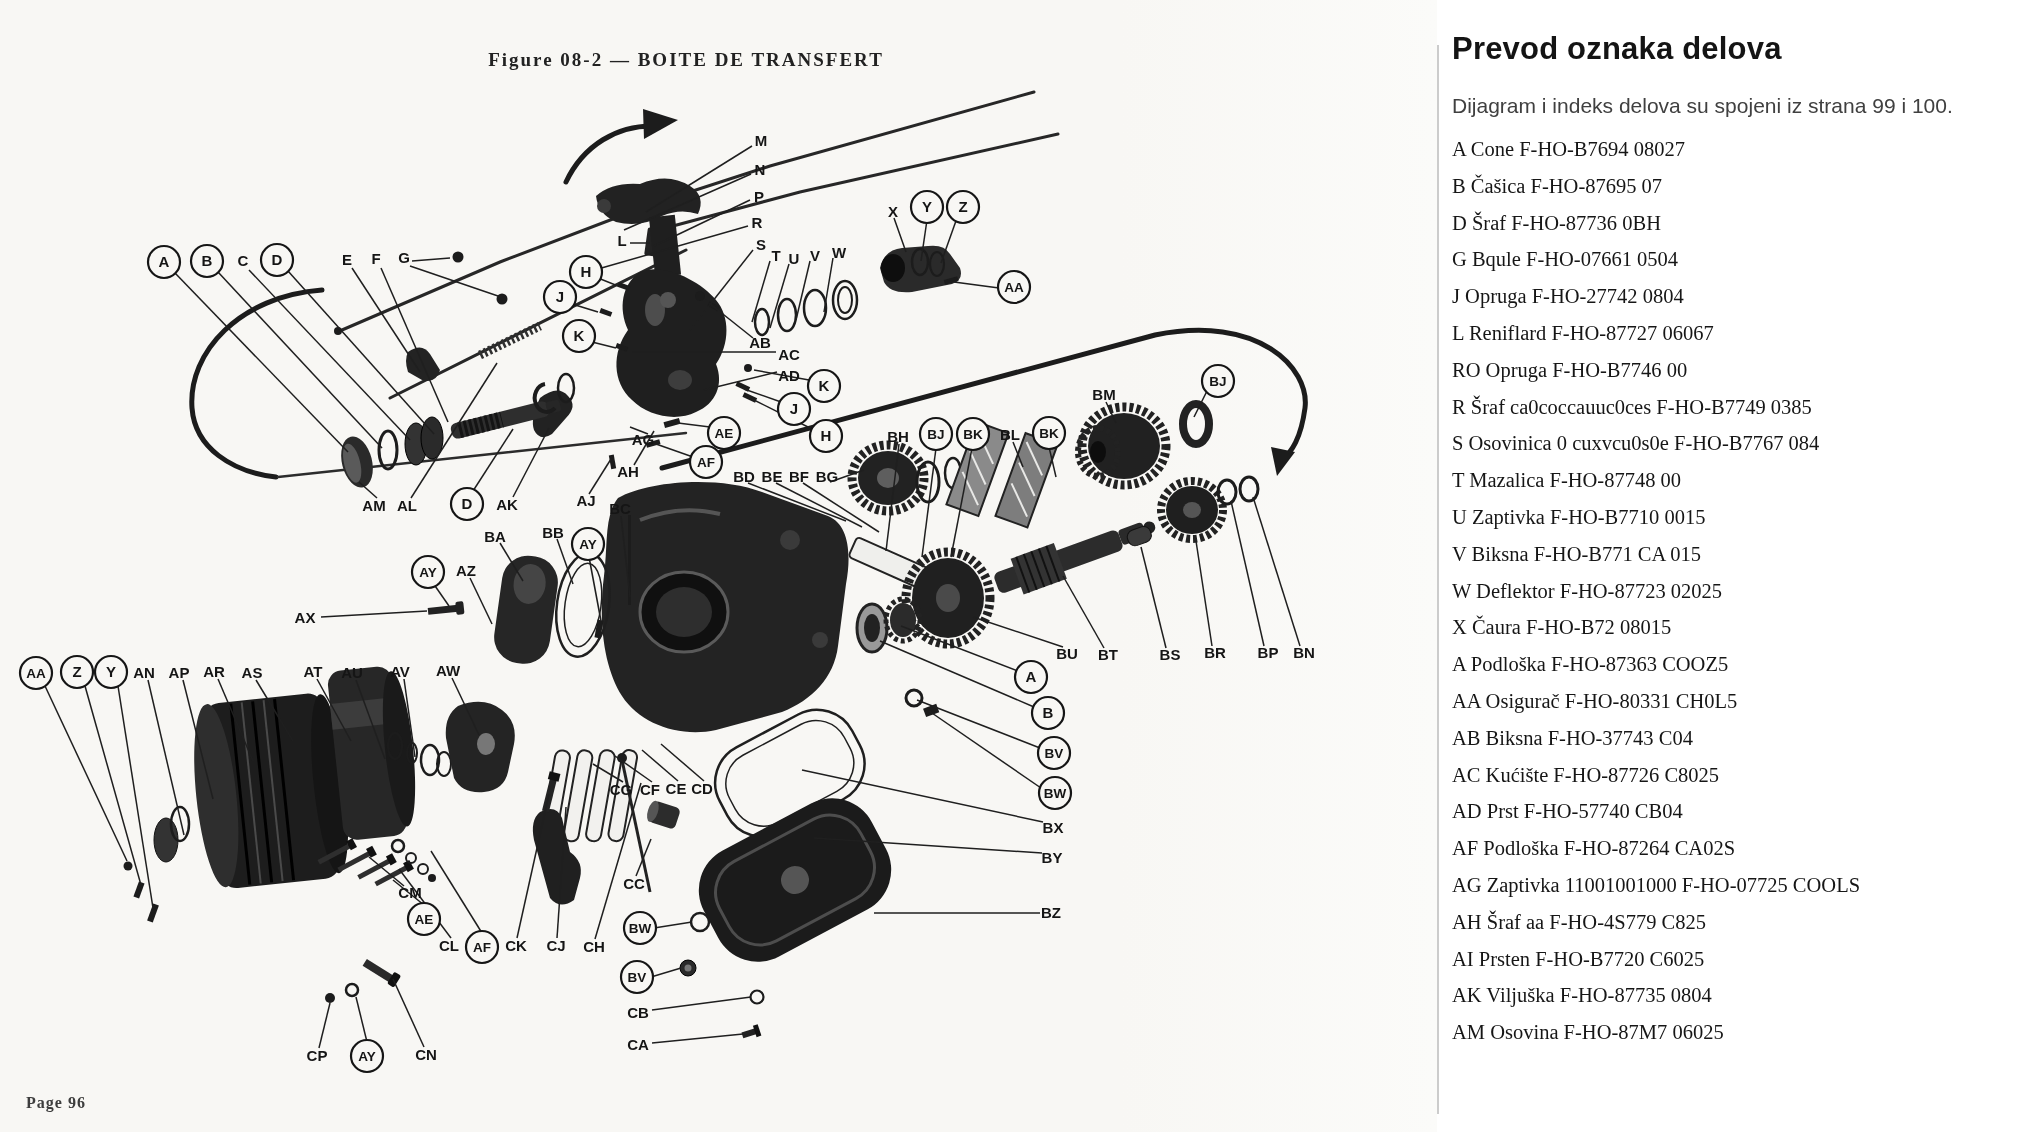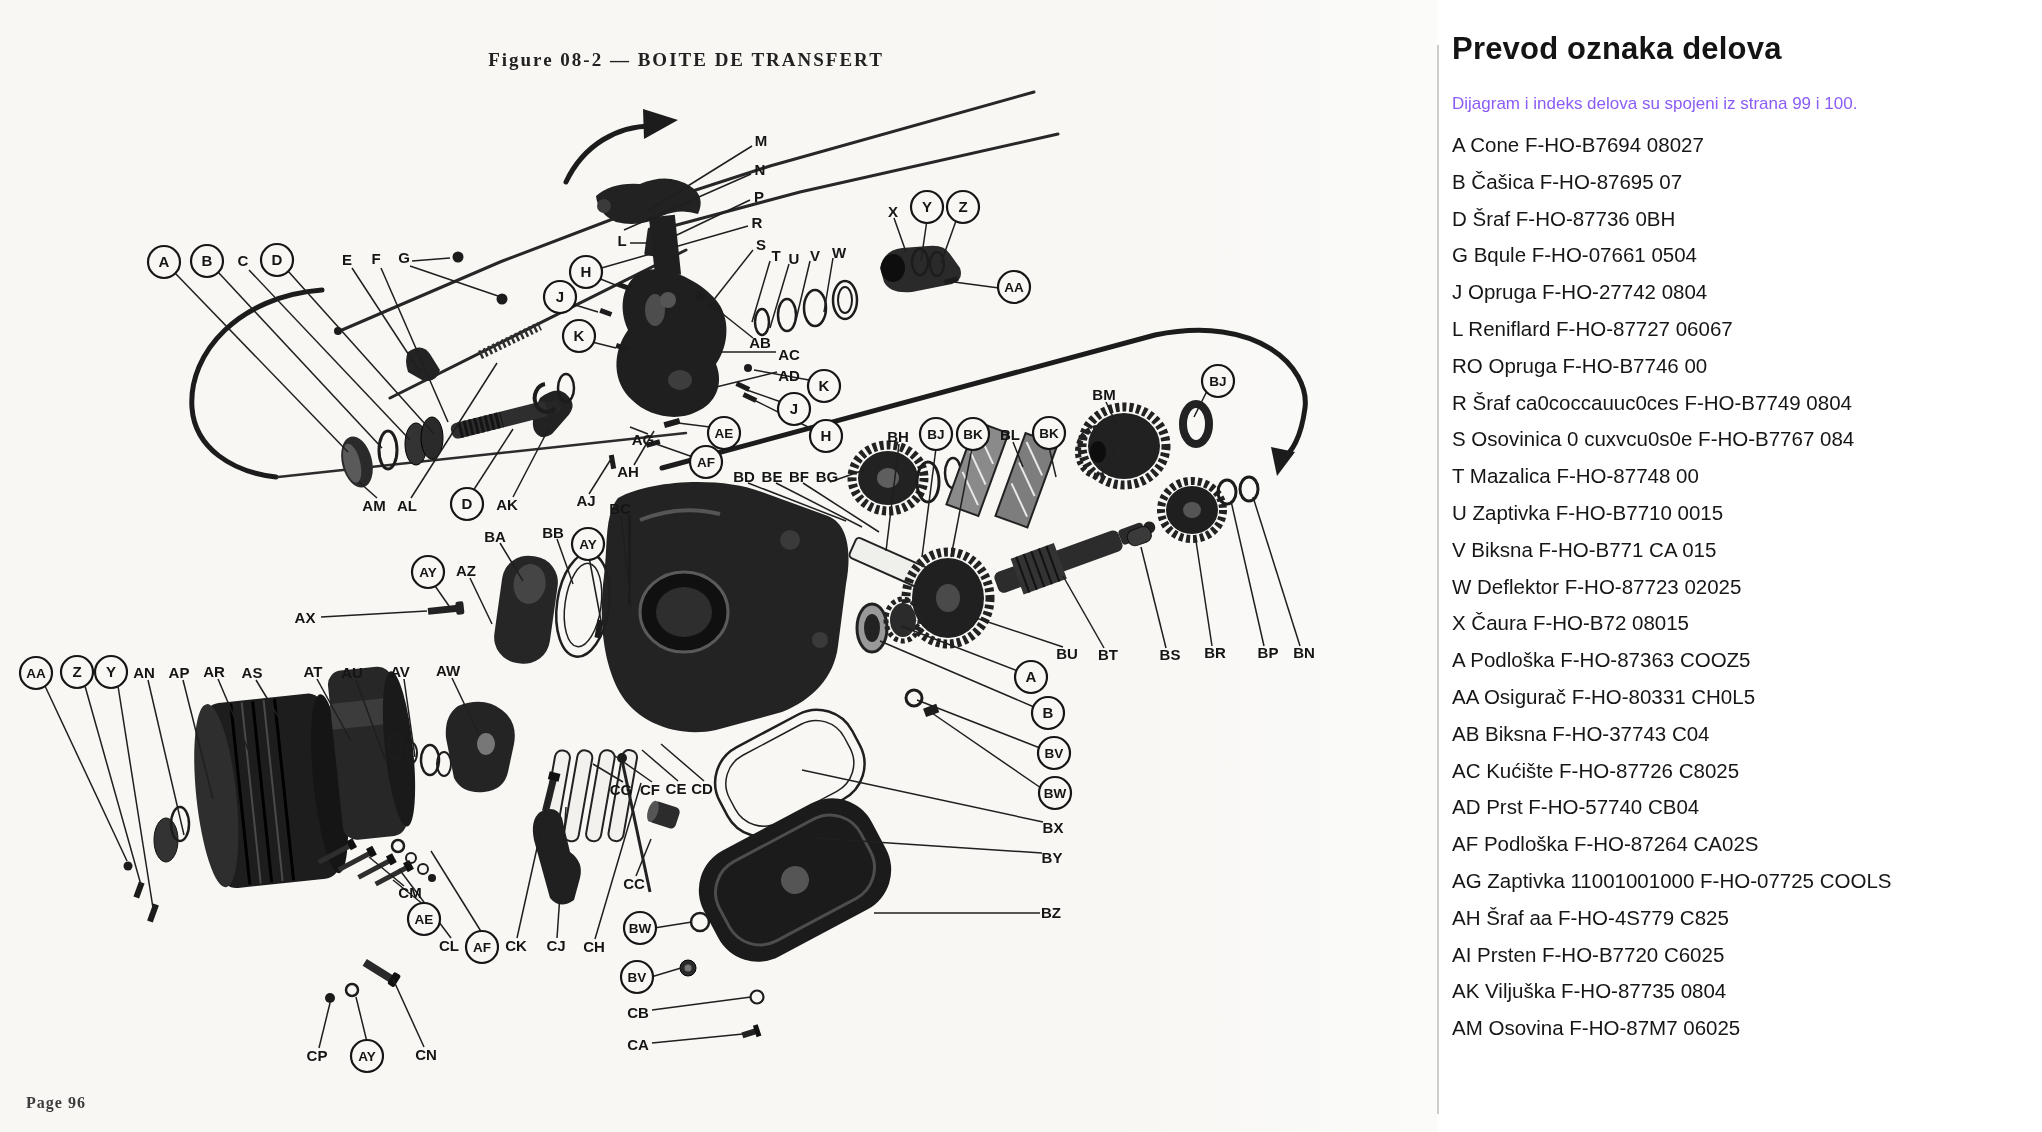--- a/index.html
+++ b/index.html
@@ -4,23 +4,23 @@
 <style>
   html,body{margin:0;padding:0;}
   body{width:2042px;height:1132px;background:#ffffff;overflow:hidden;
        font-family:"Liberation Sans",sans-serif;position:relative;}
   .scan{position:absolute;left:0;top:0;width:1437px;height:1132px;
         background:linear-gradient(90deg,#f8f7f4 0%,#f8f7f4 78%,#fbfbf9 100%);}
   .scan svg{display:block;width:1437px;height:1132px;}
   .divider{position:absolute;left:1437px;top:45px;width:2px;height:1069px;background:#cccccc;}
   .panel{position:absolute;left:1452px;top:16px;width:586px;color:#111;}
   .panel h1{margin:14px 0 0 0;font-size:31px;line-height:38px;font-weight:bold;color:#141414;letter-spacing:.2px;}
-  .panel .subtitle{margin:26px 0 0 0;font-size:17px;color:#8b5cf6;}
+  .panel .subtitle{margin:26px 0 0 0;font-size:21px;color:#404040;}
   #parts-list{margin-top:13px;}
-  .part-line{height:36.8px;line-height:36.8px;font-size:20.5px;color:#161616;white-space:nowrap;}
+  .part-line{height:36.8px;line-height:36.8px;font-size:20.5px;color:#161616;white-space:nowrap;font-family:Liberation Serif, serif;}
   
   .fig-title{font-family:"Liberation Serif",serif;font-weight:bold;font-size:19px;
              letter-spacing:2px;fill:#222;text-anchor:middle;}
   .page-num{font-family:"Liberation Serif",serif;font-weight:bold;font-size:16px;
             letter-spacing:1px;fill:#3d3d3d;}
   .lbl{font-family:"Liberation Sans",sans-serif;font-weight:bold;font-size:15px;fill:#151515;text-anchor:middle;}
   .lbl.two{font-size:13.5px;}
   .lblc{fill:#f8f7f4;stroke:#151515;stroke-width:2.2;}
   .leader{stroke:#1f1f1f;stroke-width:1.5;}
   .swoosh{fill:none;stroke:#1c1c1c;stroke-width:5;stroke-linecap:round;}
@@ -552,21 +552,21 @@
   <h1>Prevod oznaka delova</h1>
   <p class="subtitle">Dijagram i indeks delova su spojeni iz strana 99 i 100.</p>
   <div id="parts-list">
       <div class="part-line">A Cone F-HO-B7694 08027</div>
       <div class="part-line">B Čašica F-HO-87695 07</div>
       <div class="part-line">D Šraf F-HO-87736 0BH</div>
       <div class="part-line">G Bqule F-HO-07661 0504</div>
       <div class="part-line">J Opruga F-HO-27742 0804</div>
       <div class="part-line">L Reniflard F-HO-87727 06067</div>
       <div class="part-line">RO Opruga F-HO-B7746 00</div>
-      <div class="part-line">R Šraf ca0coccauuc0ces F-HO-B7749 0804</div>
+      <div class="part-line">R Šraf ca0coccauuc0ces F-HO-B7749 0385</div>
       <div class="part-line">S Osovinica 0 cuxvcu0s0e F-HO-B7767 084</div>
       <div class="part-line">T Mazalica F-HO-87748 00</div>
       <div class="part-line">U Zaptivka F-HO-B7710 0015</div>
       <div class="part-line">V Biksna F-HO-B771 CA 015</div>
       <div class="part-line">W Deflektor F-HO-87723 02025</div>
       <div class="part-line">X Čaura F-HO-B72 08015</div>
       <div class="part-line">A Podloška F-HO-87363 COOZ5</div>
       <div class="part-line">AA Osigurač F-HO-80331 CH0L5</div>
       <div class="part-line">AB Biksna F-HO-37743 C04</div>
       <div class="part-line">AC Kućište F-HO-87726 C8025</div>

